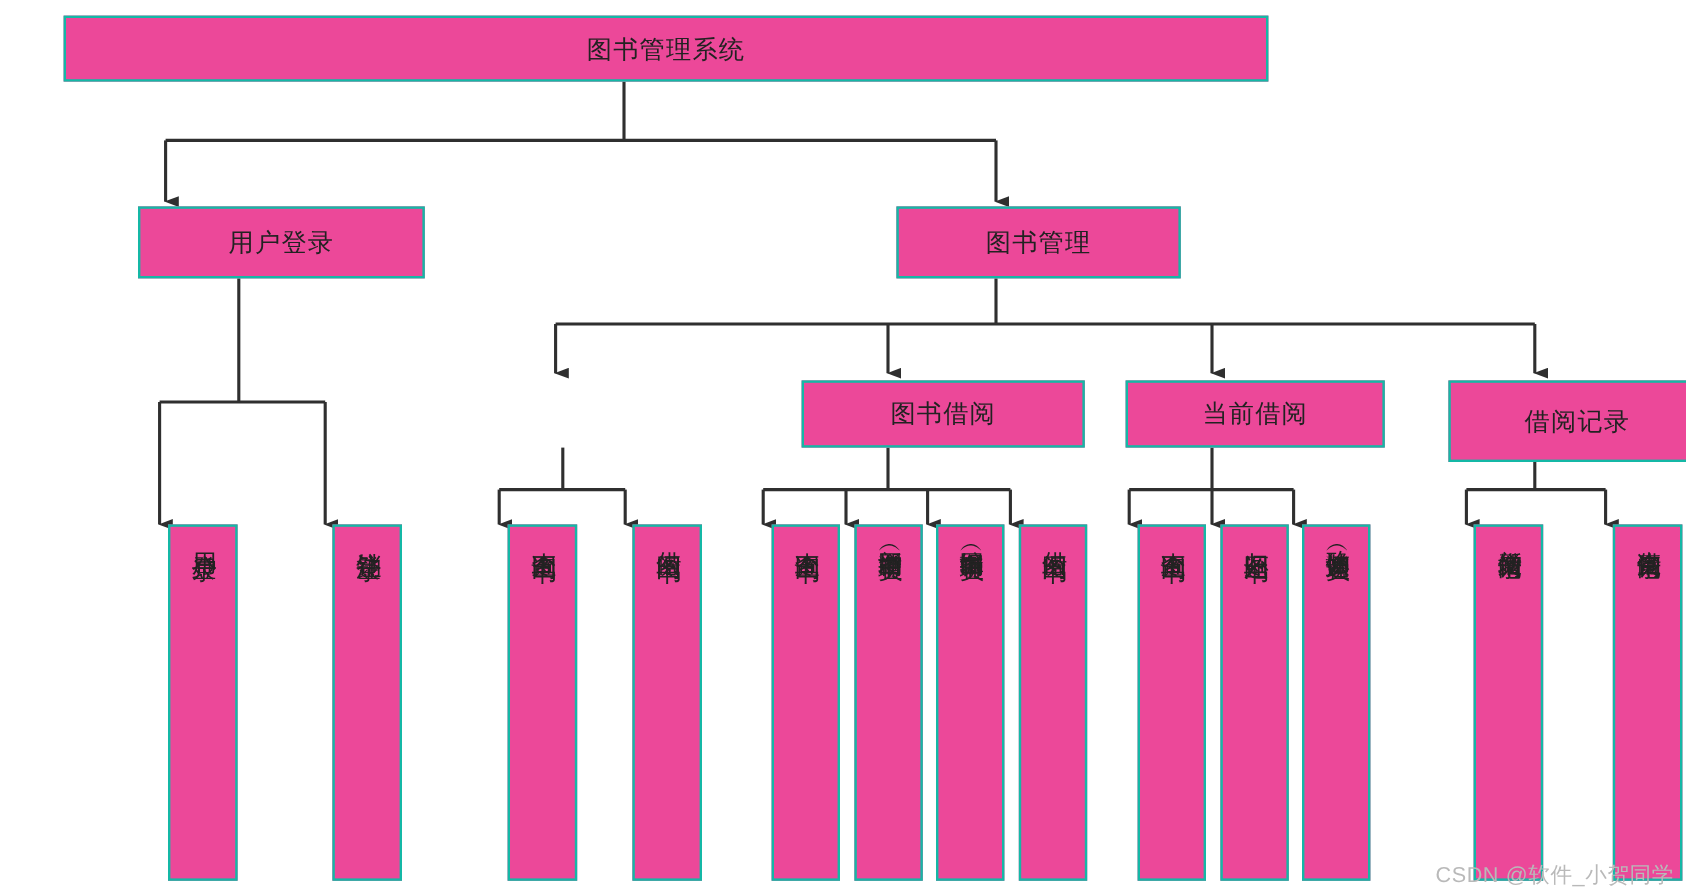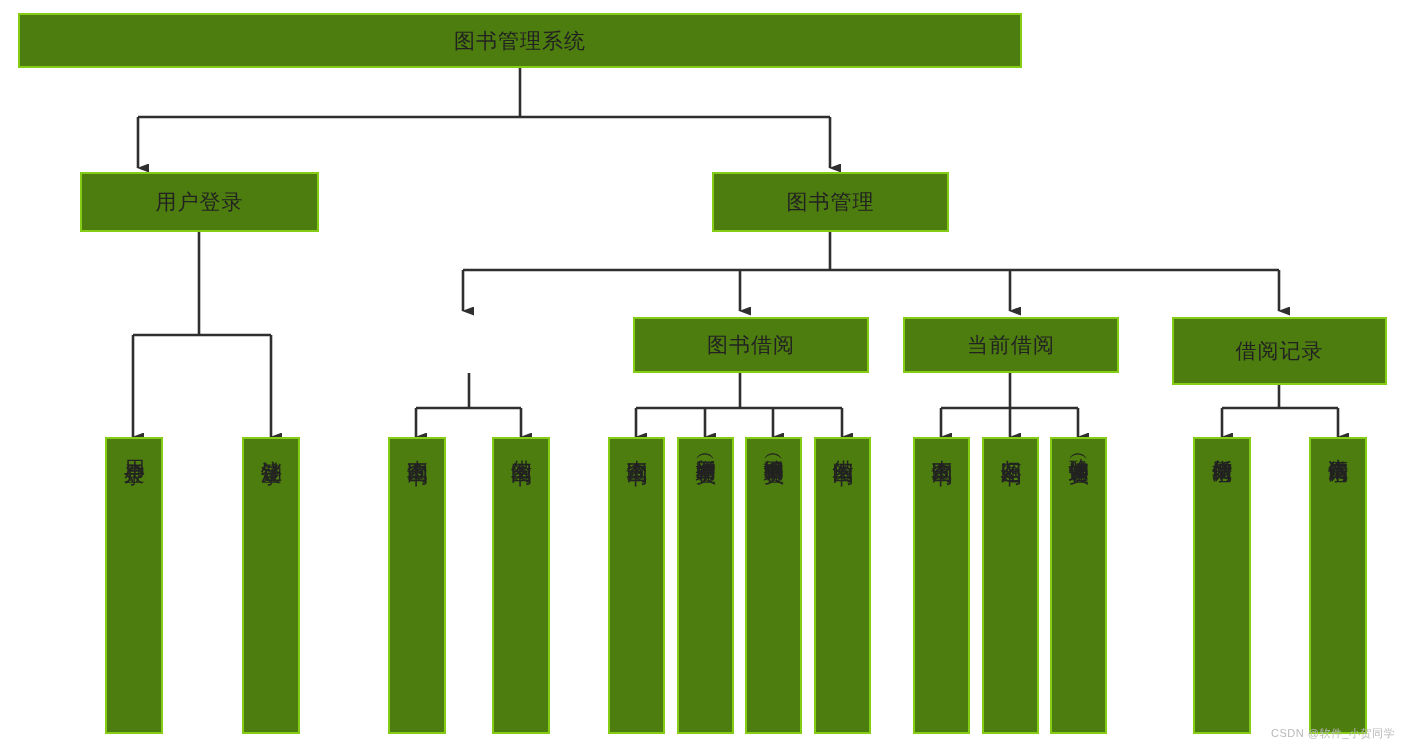--- a/index.html
+++ b/index.html
@@ -21,26 +21,27 @@
     position: absolute;
     left: 0;
     top: 0;
     width: 1405px;
     height: 747px;
     pointer-events: none;
   }
   .node {
     position: absolute;
     box-sizing: border-box;
-    border: 2px solid #84cc16;
-    background: #4d7c0f;
+    border: 2px solid #14b8a6;
+    background: #ec4899;
     display: flex;
     align-items: center;
     justify-content: center;
     color: #222222;
+    margin-left: 35px;
   }
   .node.h {
     font-size: 21px;
     letter-spacing: 1px;
   }
   .node.v {
     align-items: flex-start;
     justify-content: center;
     padding-top: 4px;
   }
@@ -54,21 +55,21 @@
     color: #222222;
   }
   .vtext.compact {
     font-size: 20px;
     letter-spacing: 1px;
   }
   .watermark {
     position: absolute;
     right: 10px;
     bottom: 6px;
-    font-size: 11px;
+    font-size: 18px;
     color: #b9b9b9;
     white-space: nowrap;
     letter-spacing: 0.5px;
   }
 </style>
 </head>
 <body>
 
 <div id="canvas">
 

